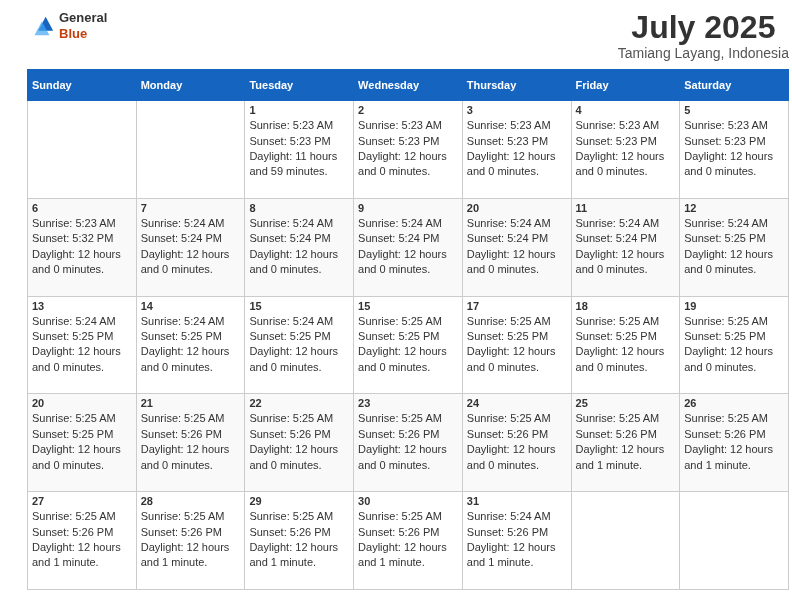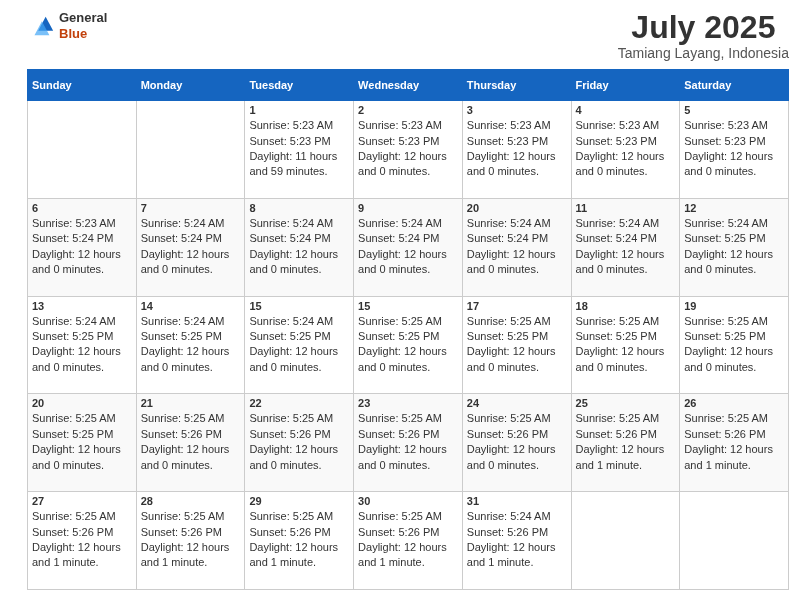--- a/index.html
+++ b/index.html
@@ -168,21 +168,21 @@
             <div class="day-info">Sunrise: 5:23 AM
 Sunset: 5:23 PM
 Daylight: 12 hours
 and 0 minutes.</div>
           </td>
         </tr>
         <tr>
           <td>
             <span class="day-num">6</span>
             <div class="day-info">Sunrise: 5:23 AM
-Sunset: 5:24 PM
+Sunset: 5:32 PM
 Daylight: 12 hours
 and 0 minutes.</div>
           </td>
           <td>
             <span class="day-num">7</span>
             <div class="day-info">Sunrise: 5:24 AM
 Sunset: 5:24 PM
 Daylight: 12 hours
 and 0 minutes.</div>
           </td>

